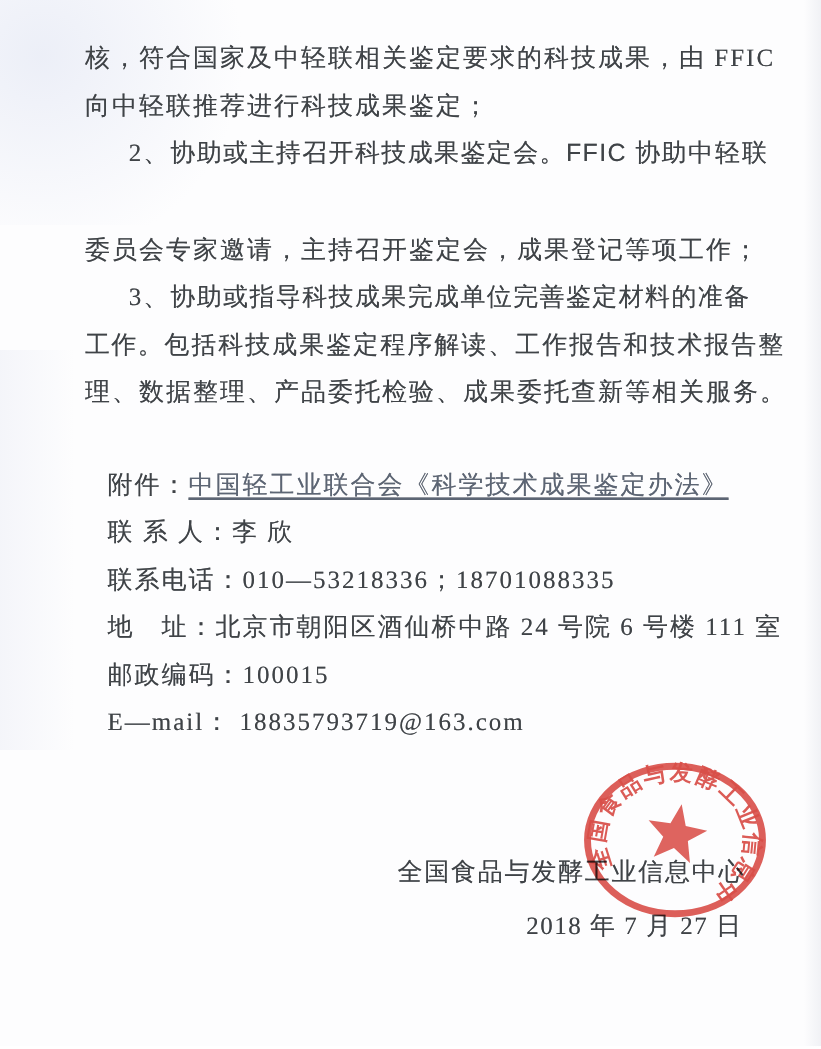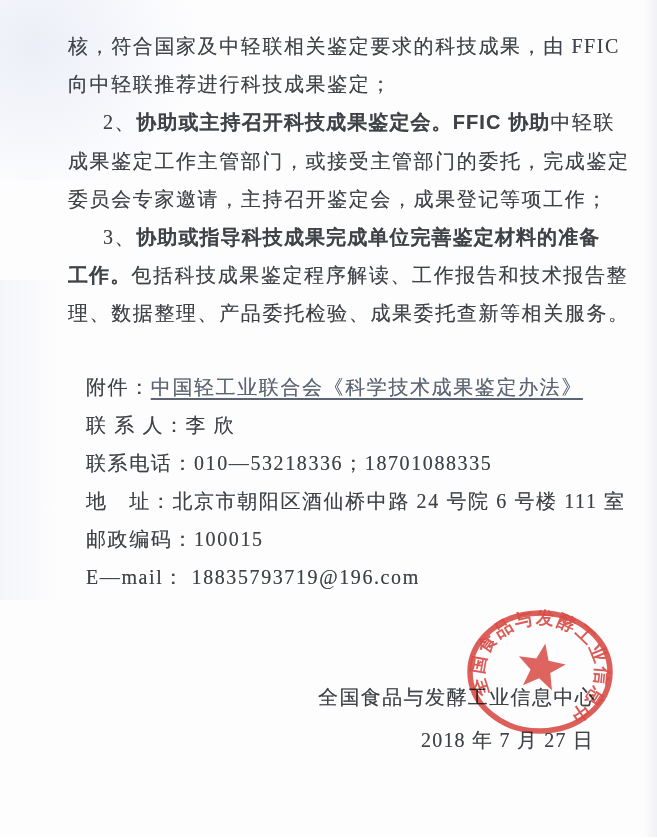--- a/index.html
+++ b/index.html
@@ -36,21 +36,21 @@
   .line{
     position:absolute;
     white-space:nowrap;
     font-size:20px;
     letter-spacing:1.6px;
     color:var(--ink);
     text-shadow:0 0 .5px rgba(63,67,71,.55);
   }
   .hei{
     font-family:"Liberation Sans", sans-serif;
-    font-weight:700;
+    font-weight:400;
     letter-spacing:1.1px;
   }
   .lnk{
     color:var(--link);
     text-decoration:underline;
     text-underline-offset:4px;
     text-decoration-thickness:1.5px;
     cursor:pointer;
   }
   .signature{
@@ -84,33 +84,32 @@
 
 <div class="page">
   <div class="wash-topleft"></div>
   <div class="wash-left"></div>
   <div class="wash-right"></div>
 
   <div class="layer" id="body-lines">
       <div class="line" style="left: 68px; top: 33px;"><span>核，符合国家及中轻联相关鉴定要求的科技成果，由 FFIC</span></div>
       <div class="line" style="left: 68px; top: 71px;"><span>向中轻联推荐进行科技成果鉴定；</span></div>
       <div class="line" style="left: 103px; top: 109px;"><span>2、</span><span class="hei">协助或主持召开科技成果鉴定会。FFIC 协助</span><span>中轻联</span></div>
-      <div class="line" style="left: 68px; top: 148px;"><span>成果鉴定工作主管部门，或接受主管部门的委托，完成鉴定</span></div>
       <div class="line" style="left: 68px; top: 186px;"><span>委员会专家邀请，主持召开鉴定会，成果登记等项工作；</span></div>
       <div class="line" style="left: 103px; top: 224px;"><span>3、</span><span class="hei">协助或指导科技成果完成单位完善鉴定材料的准备</span></div>
       <div class="line" style="left: 68px; top: 262px;"><span class="hei">工作。</span><span>包括科技成果鉴定程序解读、工作报告和技术报告整</span></div>
       <div class="line" style="left: 68px; top: 300px;"><span>理、数据整理、产品委托检验、成果委托查新等相关服务。</span></div>
       <div class="line" style="left: 86px; top: 339px; margin-top: 35px;"><span>附件：</span><span class="lnk">中国轻工业联合会《科学技术成果鉴定办法》</span></div>
     </div>
   <div class="layer" id="contact-lines">
       <div class="line" style="left: 86px; top: 412px; font-family: Liberation Serif, serif;">联 系 人：李 欣</div>
       <div class="line" style="left: 86px; top: 450px;">联系电话：010—53218336；18701088335</div>
       <div class="line" style="left: 86px; top: 488px;">地　址：北京市朝阳区酒仙桥中路 24 号院 6 号楼 111 室</div>
       <div class="line" style="left: 86px; top: 526px;">邮政编码：100015</div>
-      <div class="line" style="left: 86px; top: 564px;">E—mail：  18835793719@196.com</div>
+      <div class="line" style="left: 86px; top: 564px;">E—mail：  18835793719@163.com</div>
     </div>
 
   <div class="signature">全国食品与发酵工业信息中心</div>
   <div class="date">2018 年 7 月 27 日</div>
 
   <svg class="seal" viewBox="0 0 202 168" xmlns="http://www.w3.org/2000/svg">
     <ellipse cx="92" cy="82" rx="70" ry="59" fill="none" stroke="#d8433c" stroke-width="5.5" opacity="0.9"></ellipse>
     <polygon points="0,-25 -6.2,-8.5 -23.8,-7.7 -10,3.2 -14.7,20.2 0,10.5 14.7,20.2 10,3.2 23.8,-7.7 6.2,-8.5" transform="translate(93,78) rotate(10)" fill="#d8433c" opacity="0.88"></polygon>
     <defs>
       <path id="sealArc" d="M 42.6 104.5 A 56 48 0 1 1 126.5 119.8" fill="none"></path>

